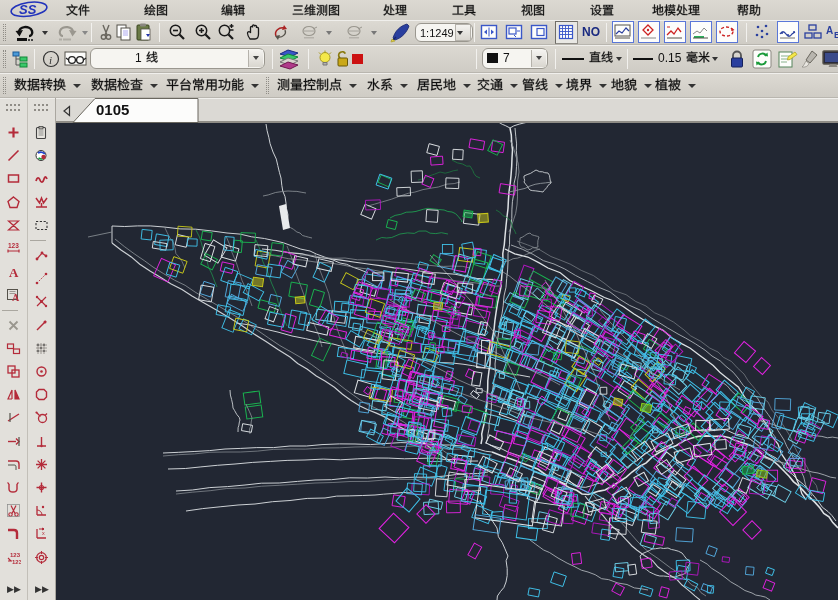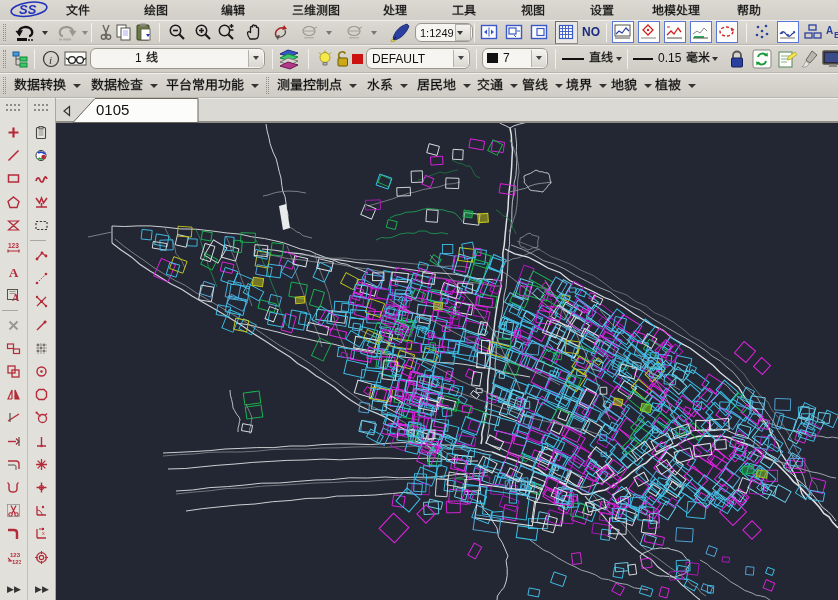--- a/index.html
+++ b/index.html
@@ -250,24 +250,20 @@
     <div style="position:absolute;left:315px;top:49px;line-height:0"><svg width="20" height="20" viewBox="0 0 20 20">
         <circle cx="10" cy="8.5" r="5" fill="#f4e84a" stroke="#a89a20"></circle>
         <path d="M8 13.5 h4 v2.5 h-4 Z" fill="#b5b2ab" stroke="#777"></path>
         <path d="M10 1.5 v2 M4 3.5 l1.5 1.5 M16 3.5 l-1.5 1.5" stroke="#a89a20"></path>
       </svg></div>
     <div style="position:absolute;left:333px;top:49px;line-height:0"><svg width="20" height="20" viewBox="0 0 20 20">
         <path d="M6 9 V6.5 a3.5 3.5 0 0 1 7 0" fill="none" stroke="#8a7a10" stroke-width="1.8" transform="rotate(-28 9 7)"></path>
         <rect x="5" y="9" width="9.5" height="8" rx="1" fill="#caa818" stroke="#6a5a08"></rect>
       </svg></div>
     <div style="position:absolute;left:352px;top:54px;width:11px;height:10px;background:#cc1111"></div>
-    <div class="combo" style="left:366px;top:48px;width:104px;height:21px">
-      <div class="combobtn"></div>
-      <span style="position:absolute;left:5px;top:3px;font-size:12px;color:#111">DEFAULT</span>
-    </div>
     <div class="sep" style="left:476px;top:49px;height:20px"></div>
     <div class="combo" style="left:482px;top:48px;width:66px;height:21px">
       <div class="combobtn"></div>
     </div>
     <div style="position:absolute;left:487px;top:53px;width:11px;height:10px;background:#111"></div>
     <span style="position:absolute;left:503px;top:51px;font-size:12px;color:#111">7</span>
     <div class="sep" style="left:555px;top:49px;height:20px"></div>
     <div style="position:absolute;left:562px;top:58px;width:22px;height:2px;background:#111"></div>
     <div style="position:absolute;left:589px;top:51px;line-height:0"><svg width="24" height="15" viewBox="0 0 24.00 15" style="overflow:visible">
         <path d="M2.3 3.3V10.2H0.6V11.1H11.5V10.2H9.8V3.3H6L6.2 2.3H11.1V1.5H6.3L6.5 0.6L5.5 0.5L5.4 1.5H0.9V2.3H5.3L5.1 3.3ZM3.1 5.8H8.9V6.7H3.1ZM3.1 5.1V4.1H8.9V5.1ZM3.1 7.4H8.9V8.5H3.1ZM3.1 10.2V9.2H8.9V10.2Z M12.6 9.9 12.8 10.8C13.9 10.4 15.4 10 16.8 9.6L16.6 8.8C15.2 9.3 13.6 9.7 12.6 9.9ZM20.4 1.2C21 1.5 21.8 2 22.2 2.3L22.7 1.7C22.3 1.4 21.6 1 21 0.7ZM12.9 5.5C13 5.4 13.3 5.3 14.8 5.1C14.3 5.9 13.8 6.5 13.6 6.8C13.2 7.2 12.9 7.5 12.6 7.5C12.8 7.8 12.9 8.2 12.9 8.4C13.2 8.2 13.6 8.1 16.6 7.5C16.6 7.3 16.6 7 16.6 6.7L14.2 7.2C15.1 6.1 16 4.8 16.8 3.5L16.1 3C15.8 3.4 15.6 3.9 15.3 4.3L13.8 4.5C14.5 3.5 15.2 2.2 15.7 0.9L14.9 0.5C14.4 2 13.5 3.5 13.2 3.9C13 4.3 12.8 4.6 12.6 4.6C12.7 4.9 12.8 5.3 12.9 5.5ZM22.6 6.4C22.2 7.1 21.5 7.8 20.7 8.4C20.5 7.8 20.4 7 20.3 6.2L23.3 5.6L23.2 4.8L20.1 5.4C20.1 4.8 20 4.3 20 3.8L23 3.3L22.8 2.5L19.9 3C19.9 2.1 19.9 1.3 19.9 0.5H19C19 1.4 19 2.2 19.1 3.1L17.2 3.4L17.3 4.2L19.1 3.9C19.2 4.5 19.2 5 19.3 5.5L17 5.9L17.1 6.8L19.4 6.3C19.5 7.3 19.7 8.2 20 9C19 9.6 17.8 10.2 16.6 10.6C16.8 10.8 17 11.1 17.1 11.3C18.3 10.9 19.3 10.4 20.3 9.8C20.8 10.8 21.4 11.5 22.3 11.5C23.1 11.5 23.4 11.1 23.6 9.7C23.4 9.7 23.1 9.5 22.9 9.3C22.8 10.3 22.7 10.6 22.4 10.6C21.9 10.6 21.4 10.1 21 9.2C22 8.5 22.8 7.7 23.4 6.7Z" fill="#111111" stroke="#111111" stroke-width="0.30"></path>
@@ -372,21 +368,21 @@
     <div style="position:absolute;left:42px;top:109px;width:2px;height:2px;background:#8f8c86"></div>
     <div style="position:absolute;left:46px;top:109px;width:2px;height:2px;background:#8f8c86"></div>
     <div style="position:absolute;left:56px;top:98px;width:782px;height:25px;background:#dbd9d4;border-top:1px solid #f0efec"></div>
     <div style="position:absolute;left:56px;top:121px;width:782px;height:2px;background:#8f8c86"></div>
     <div style="position:absolute;left:60px;top:104px;line-height:0"><svg width="14" height="14" viewBox="0 0 14 14">
         <path d="M9.5 2.5 L4 7 L9.5 11.5 Z" fill="none" stroke="#333" stroke-width="1.2"></path>
       </svg></div>
     <svg style="position:absolute;left:70px;top:98px" width="130" height="25" viewBox="0 0 130 25">
       <polygon points="3,24.5 25,0.5 128,0.5 128,24.5" fill="#fcfcfb" stroke="#6a675f" stroke-width="1"></polygon>
     </svg>
-    <div style="position:absolute;left:96px;top:101px;font-size:15px;font-weight:normal;color:#111;font-family:'Liberation Sans'">0105</div>
+    <div style="position:absolute;left:96px;top:101px;font-size:15px;font-weight:bold;color:#111;font-family:'Liberation Sans'">0105</div>
     <div style="position:absolute;left:6px;top:125px;line-height:0"><svg width="15" height="15" viewBox="0 0 15 15">
         <path d="M7.5 2.5 v10 M2.5 7.5 h10" stroke="#b42b3a" stroke-width="2.2"></path>
       </svg></div>
     <div style="position:absolute;left:6px;top:148.2px;line-height:0"><svg width="15" height="15" viewBox="0 0 15 15">
         <path d="M2.5 12.5 L12.5 2.5" stroke="#b42b3a" stroke-width="1.6"></path>
       </svg></div>
     <div style="position:absolute;left:6px;top:171.39999999999998px;line-height:0"><svg width="15" height="15" viewBox="0 0 15 15">
         <rect x="2.5" y="4" width="10" height="7" fill="none" stroke="#b42b3a" stroke-width="1.5"></rect>
       </svg></div>
     <div style="position:absolute;left:6px;top:194.59999999999997px;line-height:0"><svg width="15" height="15" viewBox="0 0 15 15">

